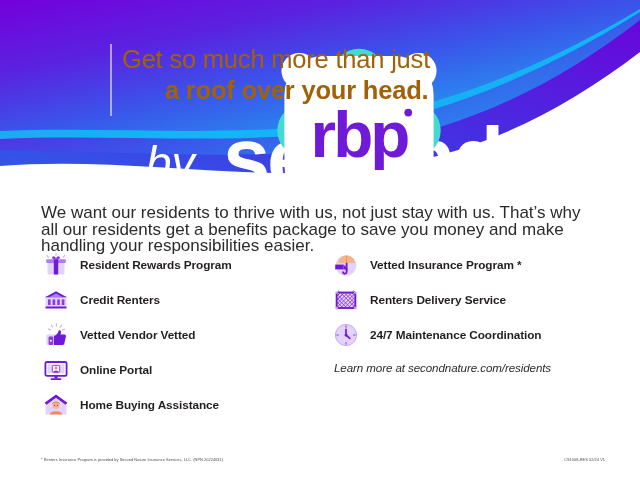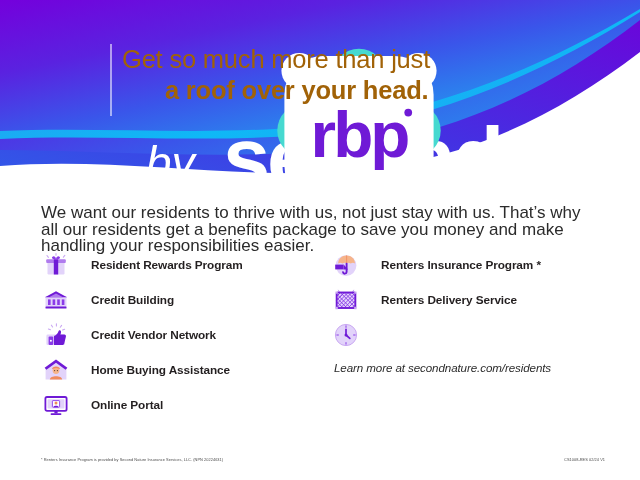--- a/index.html
+++ b/index.html
@@ -107,21 +107,21 @@
   .benefit .bicon {
     width:30px;
     min-width:30px;
     height:30px;
     display:flex;
     align-items:center;
     justify-content:center;
   }
   .benefit .bicon svg { display:block; }
   .benefit .blabel {
-    margin-left:20px;
+    margin-left:9px;
     font-size:11.8px;
     font-weight:700;
     color:#231f20;
     letter-spacing:-.1px;
     white-space:nowrap;
   }
 
   .learnmore {
     margin-top:9px;
     margin-left:3px;
@@ -253,82 +253,82 @@
           <rect x="2.5" y="9" width="21" height="11.5" rx="1" fill="#E2D3FA"></rect>
           <path d="M13 4.2 L24 10.2 L2 10.2 Z" fill="#6F1AD6"></path>
           <path d="M13 6.6 L20 10.2 L6 10.2 Z" fill="#B07BEE"></path>
           <rect x="5" y="12.4" width="2.6" height="5.6" fill="#8A3BE8"></rect>
           <rect x="9.6" y="12.4" width="2.6" height="5.6" fill="#8A3BE8"></rect>
           <rect x="14.2" y="12.4" width="2.6" height="5.6" fill="#8A3BE8"></rect>
           <rect x="18.8" y="12.4" width="2.6" height="5.6" fill="#8A3BE8"></rect>
           <rect x="2.5" y="19.4" width="21" height="2.1" rx=".6" fill="#6F1AD6"></rect>
         </svg>
       </span>
-      <span class="blabel">Credit Building</span>
+      <span class="blabel">Credit Renters</span>
     </div>
 
     <div class="benefit">
       <span class="bicon">
         <svg width="26" height="26" viewBox="0 0 26 26">
           <path d="M13.4 1.8 L13.4 4 M8.4 3.2 L9.6 5 M18.6 3.4 L17.3 5.2 M5.4 7 L7.4 7.8 M21.6 7.2 L19.6 8" stroke="#C9A7F2" stroke-width="1.1" stroke-linecap="round" fill="none"></path>
           <rect x="3.4" y="12.6" width="18.4" height="10.4" rx="1.3" fill="#E2D3FA"></rect>
           <path d="M11 23 L11 14.2 C11 14.2 14.6 12.6 15.4 9.6 C15.9 7.7 18.4 8 18 10.4 C17.8 11.7 17.3 12.6 17.3 12.6 L21.4 12.6 C22.6 12.6 23.2 13.6 22.9 14.7 L21.3 21.2 C21.1 22.3 20.3 23 19.2 23 Z" fill="#6F1AD6"></path>
           <rect x="5.6" y="14.6" width="4.6" height="8.4" rx="1" fill="#8A3BE8"></rect>
           <circle cx="7.9" cy="18.8" r="1" fill="#ffffff"></circle>
         </svg>
       </span>
-      <span class="blabel">Credit Vendor Network</span>
+      <span class="blabel">Vetted Vendor Vetted</span>
+    </div>
+
+    <div class="benefit">
+      <span class="bicon">
+        <svg width="26" height="26" viewBox="0 0 26 26">
+          <rect x="2.4" y="5" width="21.2" height="13.8" rx="1.6" fill="none" stroke="#6F1AD6" stroke-width="1.8"></rect>
+          <rect x="4.6" y="7.2" width="16.8" height="9.4" rx=".8" fill="#E2D3FA"></rect>
+          <rect x="9.4" y="8.6" width="7.2" height="6.6" rx=".6" fill="#ffffff" stroke="#8A3BE8" stroke-width=".9"></rect>
+          <circle cx="13" cy="11" r="1.5" fill="#F08A5D"></circle>
+          <path d="M10.6 15.2 C10.6 13.4 15.4 13.4 15.4 15.2 Z" fill="#6F1AD6"></path>
+          <rect x="11.4" y="18.8" width="3.2" height="2.6" fill="#6F1AD6"></rect>
+          <rect x="7.6" y="21.2" width="10.8" height="1.8" rx=".8" fill="#6F1AD6"></rect>
+        </svg>
+      </span>
+      <span class="blabel">Online Portal</span>
     </div>
 
     <div class="benefit">
       <span class="bicon">
         <svg width="26" height="26" viewBox="0 0 26 26">
           <path d="M13 3.4 L23.4 11 L23.4 22.6 L2.6 22.6 L2.6 11 Z" fill="#E2D3FA"></path>
           <path d="M13 2.4 L24.4 10.8 L22.6 12.8 L13 5.8 L3.4 12.8 L1.6 10.8 Z" fill="#6F1AD6"></path>
           <circle cx="13" cy="13.6" r="3.4" fill="#F6B48A"></circle>
           <path d="M9 12.3 C9 8.6 17 8.6 17 12.3 C17 12.3 15 11 13 11 C11 11 9 12.3 9 12.3 Z" fill="#F08A5D"></path>
           <circle cx="11.6" cy="13.6" r=".6" fill="#5B3B2A"></circle>
           <circle cx="14.4" cy="13.6" r=".6" fill="#5B3B2A"></circle>
           <path d="M6.8 22.6 C6.8 18 19.2 18 19.2 22.6 Z" fill="#F08A5D"></path>
         </svg>
       </span>
       <span class="blabel">Home Buying Assistance</span>
     </div>
 
-    <div class="benefit">
-      <span class="bicon">
-        <svg width="26" height="26" viewBox="0 0 26 26">
-          <rect x="2.4" y="5" width="21.2" height="13.8" rx="1.6" fill="none" stroke="#6F1AD6" stroke-width="1.8"></rect>
-          <rect x="4.6" y="7.2" width="16.8" height="9.4" rx=".8" fill="#E2D3FA"></rect>
-          <rect x="9.4" y="8.6" width="7.2" height="6.6" rx=".6" fill="#ffffff" stroke="#8A3BE8" stroke-width=".9"></rect>
-          <circle cx="13" cy="11" r="1.5" fill="#F08A5D"></circle>
-          <path d="M10.6 15.2 C10.6 13.4 15.4 13.4 15.4 15.2 Z" fill="#6F1AD6"></path>
-          <rect x="11.4" y="18.8" width="3.2" height="2.6" fill="#6F1AD6"></rect>
-          <rect x="7.6" y="21.2" width="10.8" height="1.8" rx=".8" fill="#6F1AD6"></rect>
-        </svg>
-      </span>
-      <span class="blabel">Online Portal</span>
-    </div>
-
   </div>
 
   <div class="col right">
 
     <div class="benefit">
       <span class="bicon">
         <svg width="26" height="26" viewBox="0 0 26 26">
           <circle cx="13" cy="13.6" r="10.4" fill="#E2D3FA"></circle>
           <path d="M5.2 11.6 C5.2 6.4 9 3.4 13.6 3.4 C18.2 3.4 22 6.4 22 11.6 C20.6 10.4 19.2 10.4 17.8 11.6 C16.4 10.4 15 10.4 13.6 11.6 C12.2 10.4 10.8 10.4 9.4 11.6 C8 10.4 6.6 10.4 5.2 11.6 Z" fill="#F6B48A"></path>
           <path d="M13.6 3.4 L13.6 11.6" stroke="#F08A5D" stroke-width=".8"></path>
           <path d="M13.6 11.6 L13.6 20 C13.6 22 10.4 22.4 10 20.2" stroke="#6F1AD6" stroke-width="1.9" fill="none" stroke-linecap="round"></path>
           <path d="M2.2 12.6 L10.6 12.6 L10.6 17.4 L2.2 17.4 Z" fill="#6F1AD6"></path>
           <path d="M10.6 12.6 L15 17.4 L10.6 17.4 Z" fill="#6F1AD6"></path>
         </svg>
       </span>
-      <span class="blabel">Renters Insurance Program *</span>
+      <span class="blabel">Vetted Insurance Program *</span>
     </div>
 
     <div class="benefit">
       <span class="bicon">
         <svg width="26" height="26" viewBox="0 0 26 26">
           <path d="M5.4 3.2 L6.4 5 M20.6 3.2 L19.6 5 M4 6.6 L5.8 7.2 M22 6.6 L20.2 7.2" stroke="#C9A7F2" stroke-width="1" stroke-linecap="round" fill="none"></path>
           <rect x="3.6" y="5.6" width="18.8" height="15.4" rx="1" fill="#E2D3FA" stroke="#6F1AD6" stroke-width="1.5"></rect>
           <g stroke="#8A3BE8" stroke-width=".9" fill="none">
             <path d="M3.6 9.4 L7.4 5.6 M3.6 13.2 L11.2 5.6 M3.6 17 L15 5.6 M3.6 20.8 L18.8 5.6 M7.4 21 L22.4 6 M11.2 21 L22.4 9.8 M15 21 L22.4 13.6 M18.8 21 L22.4 17.4"></path>
             <path d="M7.4 5.6 L3.6 9.4 M11.2 5.6 L3.6 13.2"></path>
@@ -353,20 +353,21 @@
             <path d="M13 3.8 L13 5.4"></path>
             <path d="M13 20.6 L13 22.2"></path>
             <path d="M3.8 13 L5.4 13"></path>
             <path d="M20.6 13 L22.2 13"></path>
           </g>
           <path d="M13 13 L13 7.4" stroke="#6F1AD6" stroke-width="1.7" stroke-linecap="round"></path>
           <path d="M13 13 L16.8 16.4" stroke="#6F1AD6" stroke-width="1.7" stroke-linecap="round"></path>
           <circle cx="13" cy="13" r="1.5" fill="#6F1AD6"></circle>
         </svg>
       </span>
+      <span class="blabel">24/7 Maintenance Coordination</span>
     </div>
 
     <div class="learnmore">Learn more at secondnature.com/residents</div>
 
   </div>
 </div>
 
 <div class="footnote">* Renters Insurance Program is provided by Second Nature Insurance Services, LLC. (NPN 20224631)</div>
 <div class="doccode">CS1008-RES 02/24 V1</div>
 

